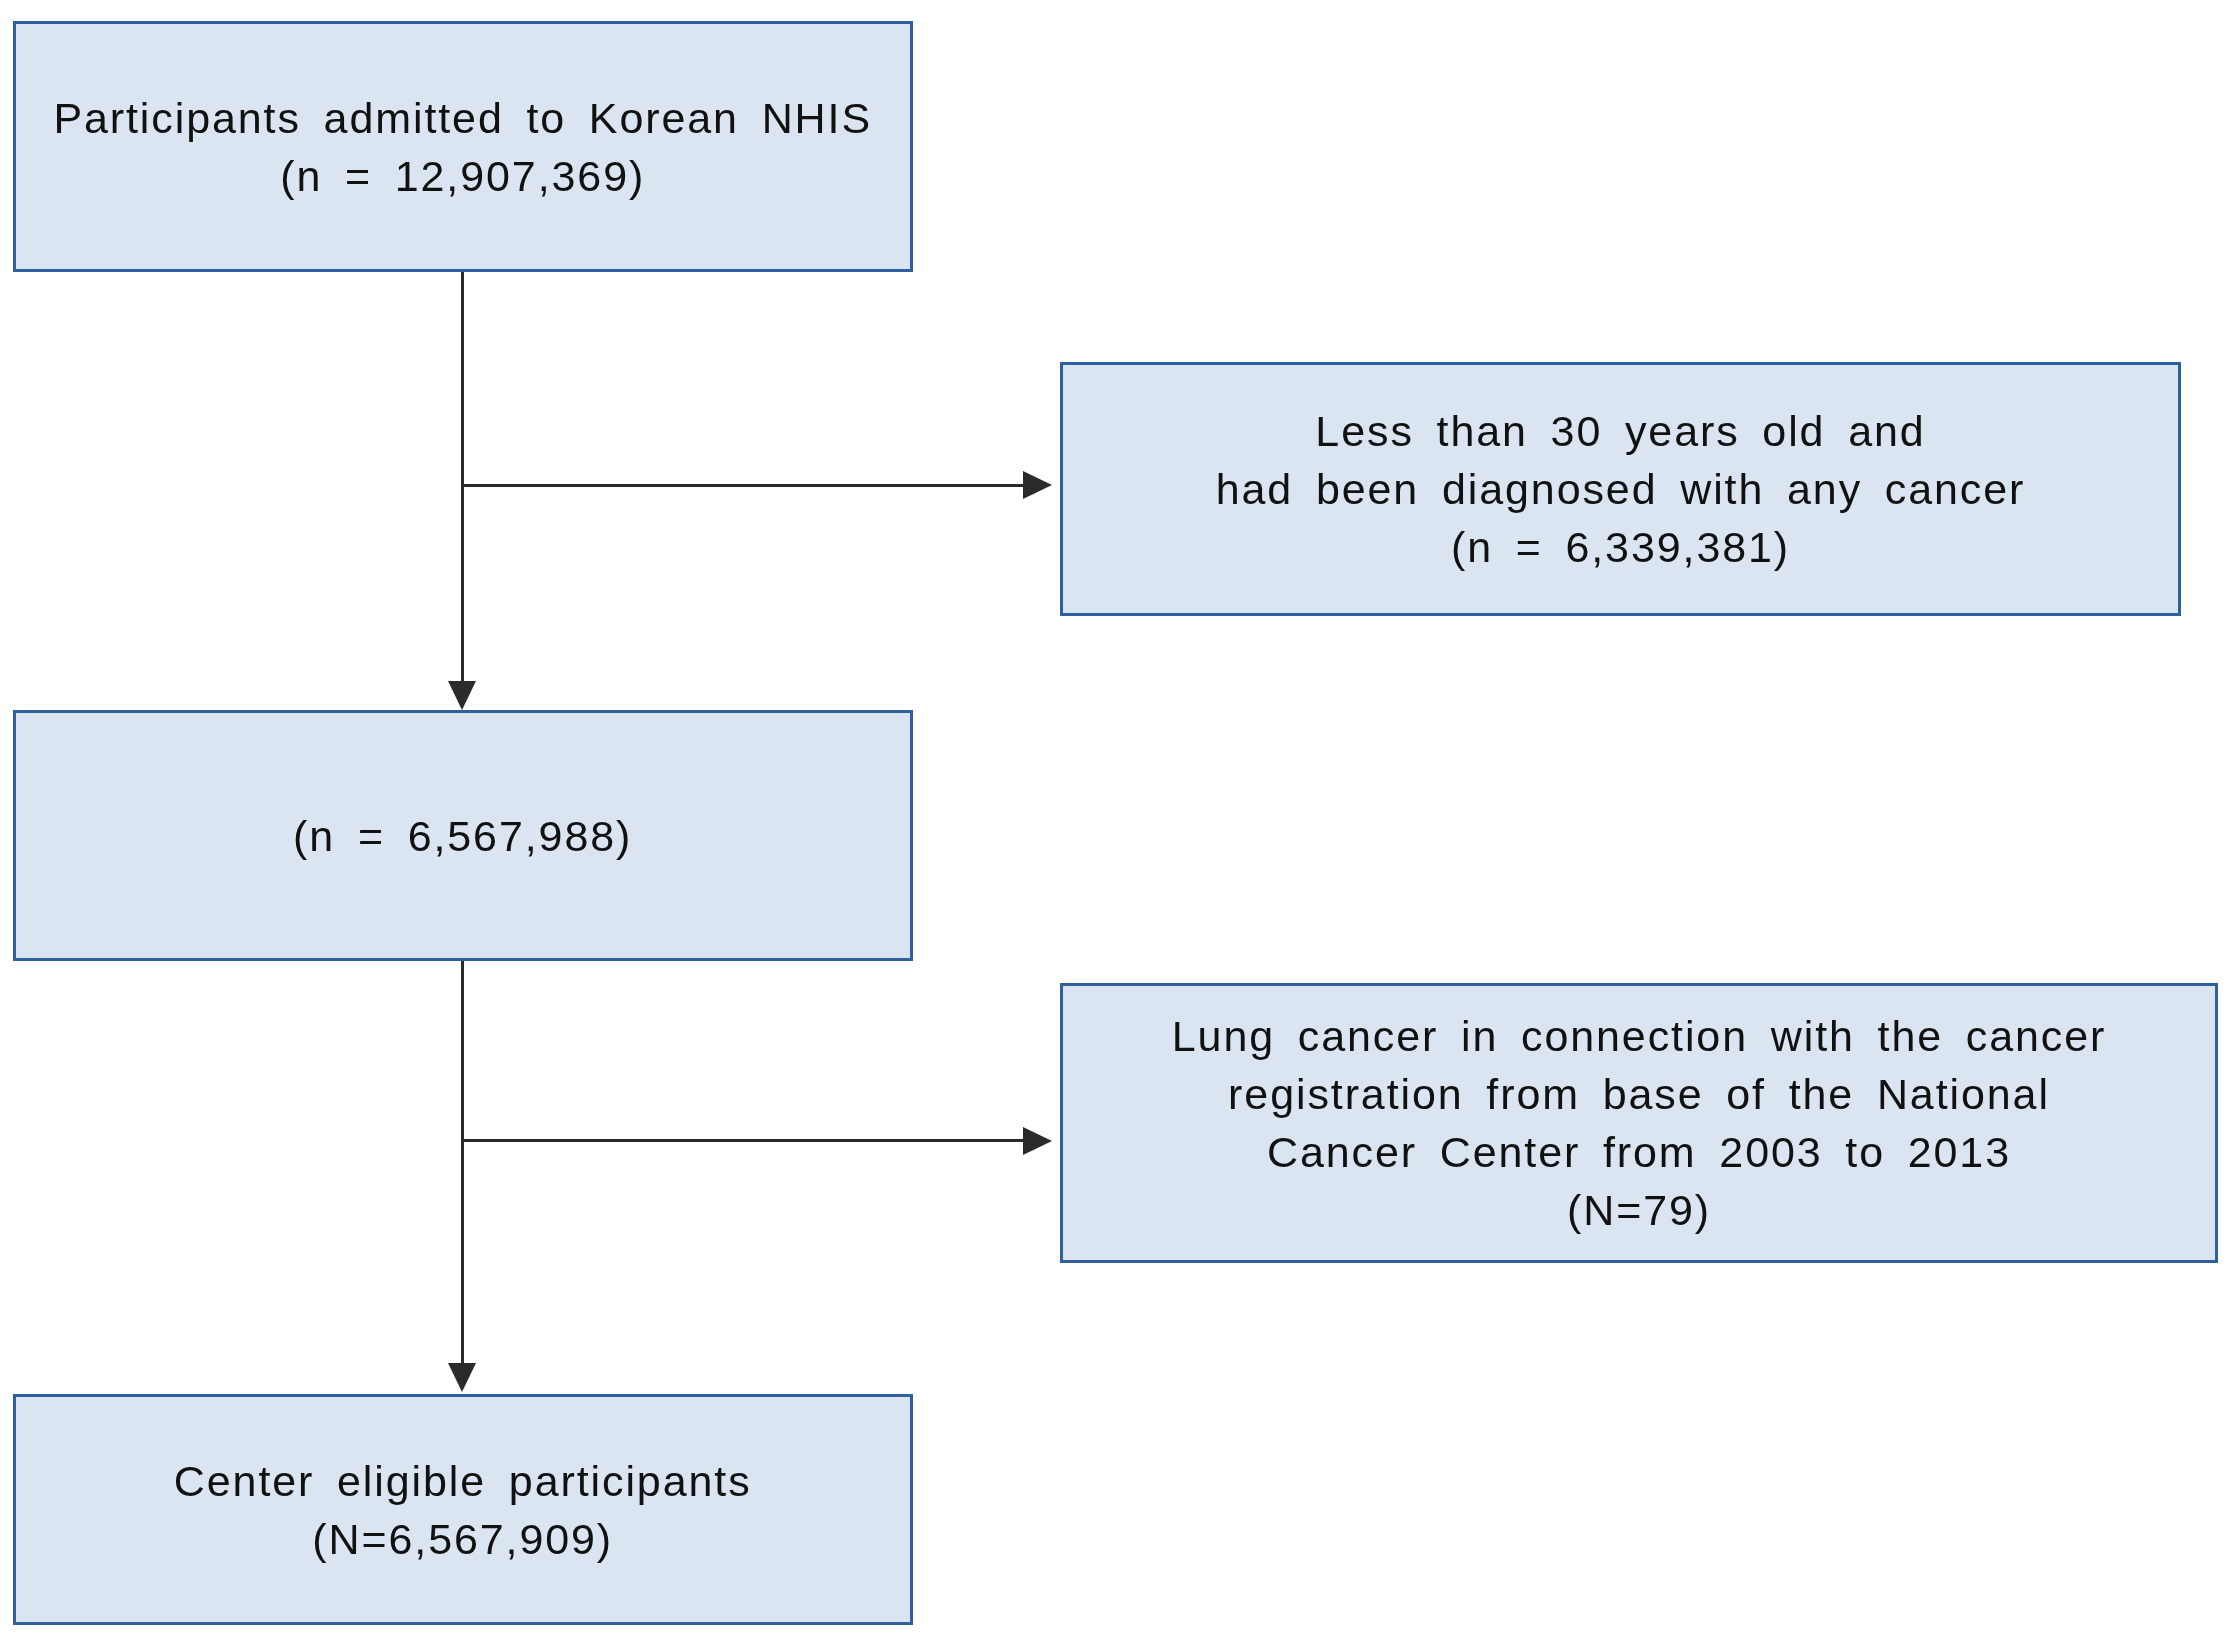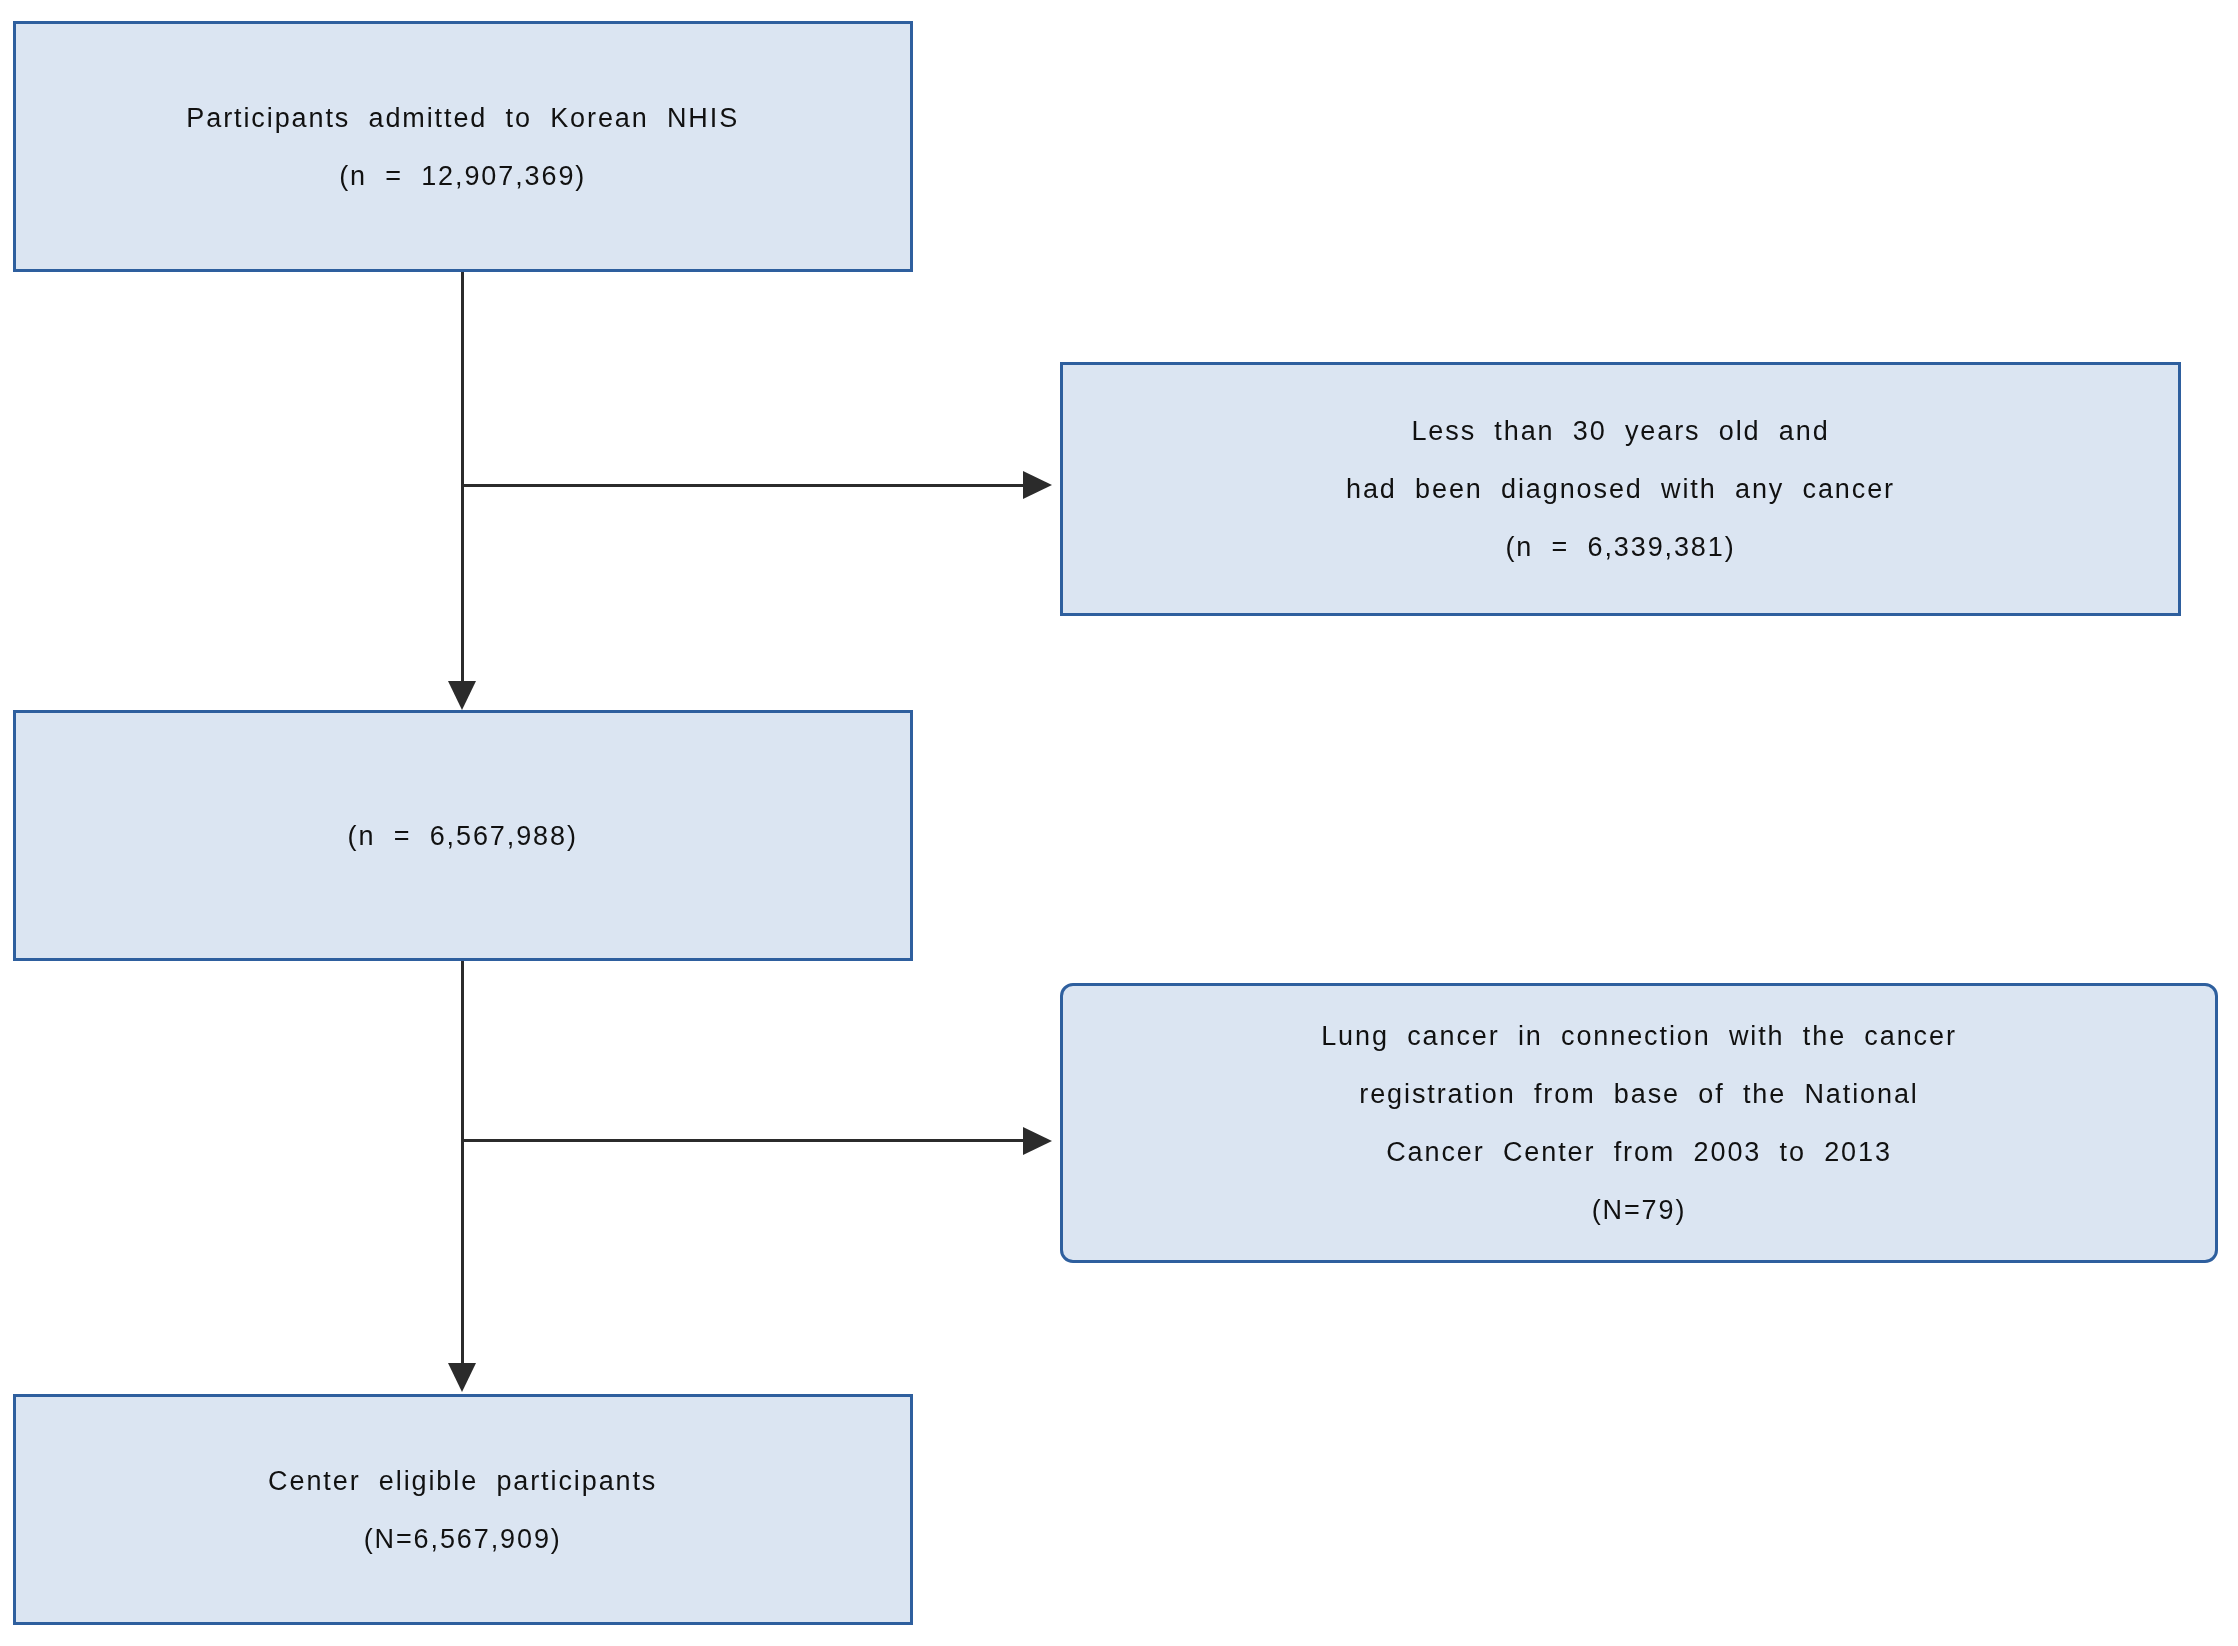--- a/index.html
+++ b/index.html
@@ -24,21 +24,21 @@
   .flow-box {
     position: absolute;
     background: var(--box-fill);
     border: 3.8px solid var(--box-border);
     display: flex;
     flex-direction: column;
     justify-content: center;
     align-items: center;
     text-align: right;
     color: var(--text);
-    font-size: 27px;
+    font-size: 43px;
     line-height: 58px;
     letter-spacing: 1.9px;
     word-spacing: 8.9px;
   }
   .flow-box .line {
     display: block;
     white-space: nowrap;
   }
   .connector {
     position: absolute;
@@ -86,21 +86,21 @@
   <div class="flow-box" style="left:12.7px; top:710px; width:900px; height:251px;">
     <span class="line">(n = 6,567,988)</span>
   </div>
 
   <div class="connector" style="left:461px; top:961px; width:2.5px; height:404px;"></div>
   <div class="arrowhead-down" style="left:448px; top:1363px;"></div>
 
   <div class="connector" style="left:461px; top:1139px; width:563px; height:3.2px;"></div>
   <div class="arrowhead-right" style="left:1023px; top:1127px;"></div>
 
-  <div class="flow-box" style="left:1060px; top:983px; width:1158px; height:280px;border-radius:13px;">
+  <div class="flow-box" style="left:1060px; top:983px; width:1158px; height:280px;">
     <span class="line">Lung cancer in connection with the cancer</span>
     <span class="line">registration from base of the National</span>
     <span class="line">Cancer Center from 2003 to 2013</span>
     <span class="line">(N=79)</span>
   </div>
 
   <div class="flow-box" style="left:12.7px; top:1394px; width:900px; height:231px;">
     <span class="line">Center eligible participants</span>
     <span class="line">(N=6,567,909)</span>
   </div>

